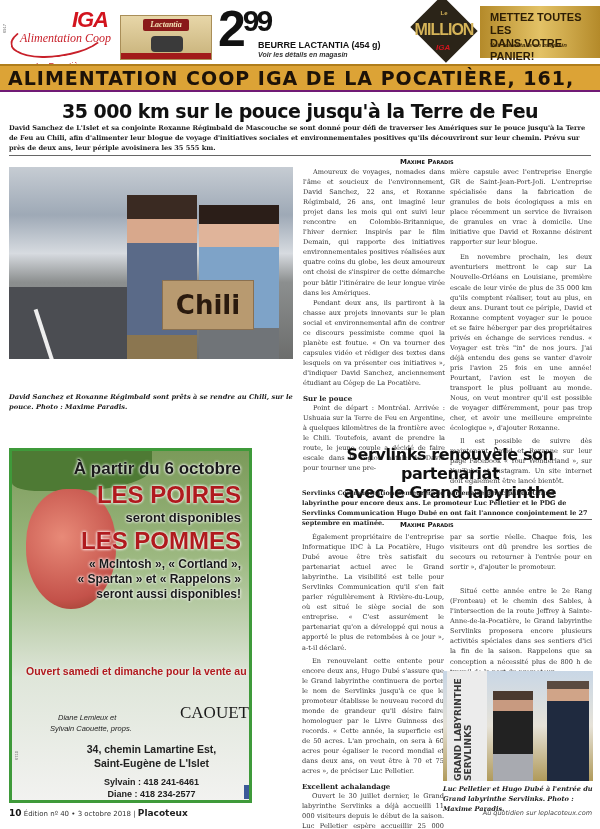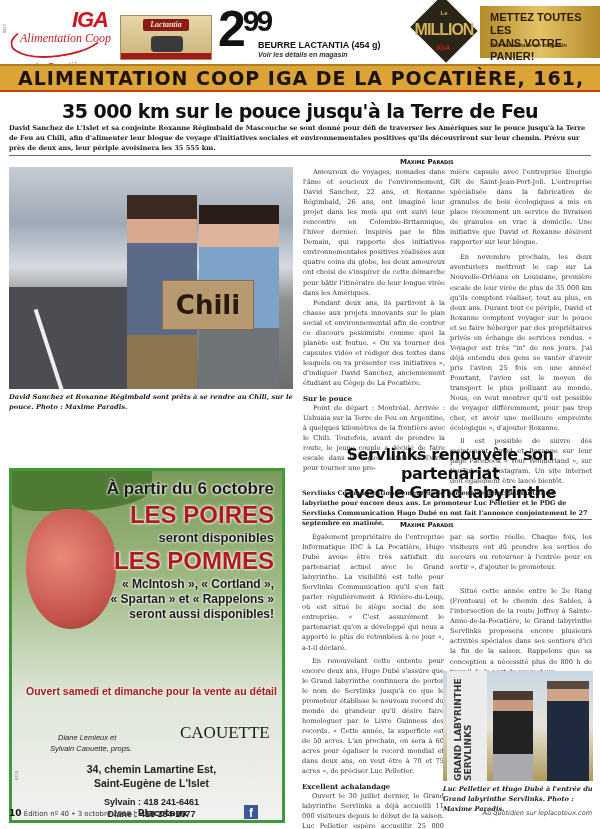--- a/index.html
+++ b/index.html
@@ -23,41 +23,41 @@
 #price-sub{left:258px;top:51px;font:italic bold 7px "Liberation Sans",sans-serif;color:#333}
 #promo-red{left:315px;top:8px;width:84px;height:28px;background:#c0161d;color:#fff;font:bold 8px "Liberation Sans",sans-serif;text-align:center;border-radius:3px;padding-top:3px;line-height:11px}
 #million{left:408px;top:5px;width:72px;height:52px}
 #million .dia{position:absolute;left:8px;top:-4px;width:56px;height:56px;background:#2b2418;transform:rotate(45deg) scale(.9,.8)}
 #million .txt{position:absolute;left:0;top:16px;width:72px;text-align:center;font:900 16px "Liberation Sans",sans-serif;color:#d6b458;letter-spacing:-1px}
 #million .le{position:absolute;left:0;top:5px;width:72px;text-align:center;font:bold 6px "Liberation Sans",sans-serif;color:#d6b458}
 #million .iga2{position:absolute;left:28px;top:38px;font:italic 900 8px "Liberation Sans",sans-serif;color:#d2141e}
 #gold{left:480px;top:6px;width:120px;height:52px;background:linear-gradient(90deg,#b48a2a,#e3c266 50%,#b48a2a)}
 #gold .h{position:absolute;left:10px;top:5px;font:900 11px "Liberation Sans",sans-serif;color:#2c1d05;line-height:13px}
 #gold .s{position:absolute;left:10px;top:36px;font:italic bold 6px "Liberation Sans",sans-serif;color:#3d2a0a}
-#banner{left:0;top:64px;width:600px;height:28px;background:#dca336;border-top:2px solid #b07e1c;border-bottom:2px solid #c2410c;font:900 19px "DejaVu Sans",sans-serif;color:#1c1208;line-height:24px;padding-left:18px;white-space:nowrap;overflow:hidden;letter-spacing:1px}
+#banner{left:0;top:64px;width:600px;height:28px;background:#dca336;border-top:2px solid #b07e1c;border-bottom:2px solid #701a75;font:900 19px "DejaVu Sans",sans-serif;color:#1c1208;line-height:24px;padding-left:8px;white-space:nowrap;overflow:hidden;letter-spacing:1px}
 
 #a1-title{left:0;top:100px;width:600px;text-align:center;font:bold 19px "DejaVu Sans",sans-serif;color:#111;letter-spacing:-.5px}
 #a1-lede{left:9px;top:123px;width:582px;font:bold 6.6px "DejaVu Serif",serif;line-height:10px;color:#222}
 #rule1{left:9px;top:155px;width:582px;height:1px;background:#666}
 .byline{font:bold 7px "DejaVu Sans",sans-serif;font-variant:small-caps;color:#111;text-align:left}
 #a1-byline{left:400px;top:158px;width:191px}
-#photo1{left:9px;top:167px;width:284px;height:222px;overflow:hidden;background:linear-gradient(180deg,#c6ccd3 0%,#9ea9b6 25%,#d7dbe0 45%,#8c8f8f 60%,#6c6d6c 100%)}
+#photo1{left:9px;top:167px;width:284px;height:192px;overflow:hidden;background:linear-gradient(180deg,#c6ccd3 0%,#9ea9b6 25%,#d7dbe0 45%,#8c8f8f 60%,#6c6d6c 100%)}
 #photo1 .road{position:absolute;left:0;top:120px;width:140px;height:110px;background:#4b4d52}
 #photo1 .line{position:absolute;left:40px;top:140px;width:4px;height:100px;background:#eee;transform:rotate(-18deg)}
 #photo1 .guy{position:absolute;left:118px;top:28px;width:70px;height:200px;background:linear-gradient(180deg,#3a2a22 0,#3a2a22 12%,#d8a88c 12%,#d8a88c 24%,#5a6a88 24%,#5a6a88 70%,#8b7650 70%)}
 #photo1 .girl{position:absolute;left:190px;top:38px;width:80px;height:190px;background:linear-gradient(180deg,#2b1e18 0,#2b1e18 10%,#e0b49a 10%,#e0b49a 22%,#7ea3c8 22%,#7ea3c8 65%,#707478 65%)}
 #photo1 .sign{position:absolute;left:153px;top:113px;width:92px;height:50px;background:#b89a70;border:1px solid #8a7050;font:bold 26px "DejaVu Sans",sans-serif;color:#2a1a0e;text-align:center;line-height:48px}
 #cap1{left:9px;top:392px;width:284px;font:italic bold 6.7px "DejaVu Serif",serif;line-height:10px;color:#222}
 .col{font:6.6px "DejaVu Serif",serif;line-height:10.05px;color:#333;text-align:justify}
 .col p{text-indent:10px}
 .col h4{text-align:left;font:bold 7px "DejaVu Serif",serif;margin-top:6px;color:#222}
 #a1-c1{left:303px;top:167px;width:142px}
 #a1-c2{left:450px;top:167px;width:142px}
 
-#ad2{left:9px;top:468px;width:276px;height:355px;border:3px solid #3f9a3a;background:linear-gradient(180deg,#7b9a5a 0%,#9cb880 30%,#dfe6da 65%,#f2f2f0 100%);overflow:hidden}
+#ad2{left:9px;top:448px;width:243px;height:355px;border:3px solid #3f9a3a;background:linear-gradient(180deg,#7b9a5a 0%,#9cb880 30%,#dfe6da 65%,#f2f2f0 100%);overflow:hidden}
 #ad2 .pear{position:absolute;left:14px;top:38px;width:90px;height:120px;background:radial-gradient(circle at 40% 40%,#e88a78,#c4524a 70%,#8c3a28);border-radius:45% 45% 50% 50%}
 #ad2 .leaf{position:absolute;left:0;top:0;width:140px;height:40px;background:#4e7a34;border-radius:0 0 60% 20%}
 .ad2t{position:absolute;right:8px;text-align:right;font-family:"Liberation Sans",sans-serif;font-weight:bold;text-shadow:0 0 3px #fff,0 0 3px #fff}
 #ad2-date{top:8px;font-size:17px;color:#1a1a1a}
 #ad2-poires{top:30px;font-size:24px;color:#b01a1e;font-weight:900}
 #ad2-poires-sub{top:59px;font-size:13px;color:#1a1a1a}
 #ad2-pommes{top:76px;font-size:24px;color:#b01a1e;font-weight:900}
 #ad2-var1{top:106px;font-size:12px;color:#1a1a1a}
 #ad2-var2{top:121px;font-size:12px;color:#1a1a1a}
 #ad2-var3{top:136px;font-size:12px;color:#1a1a1a}

